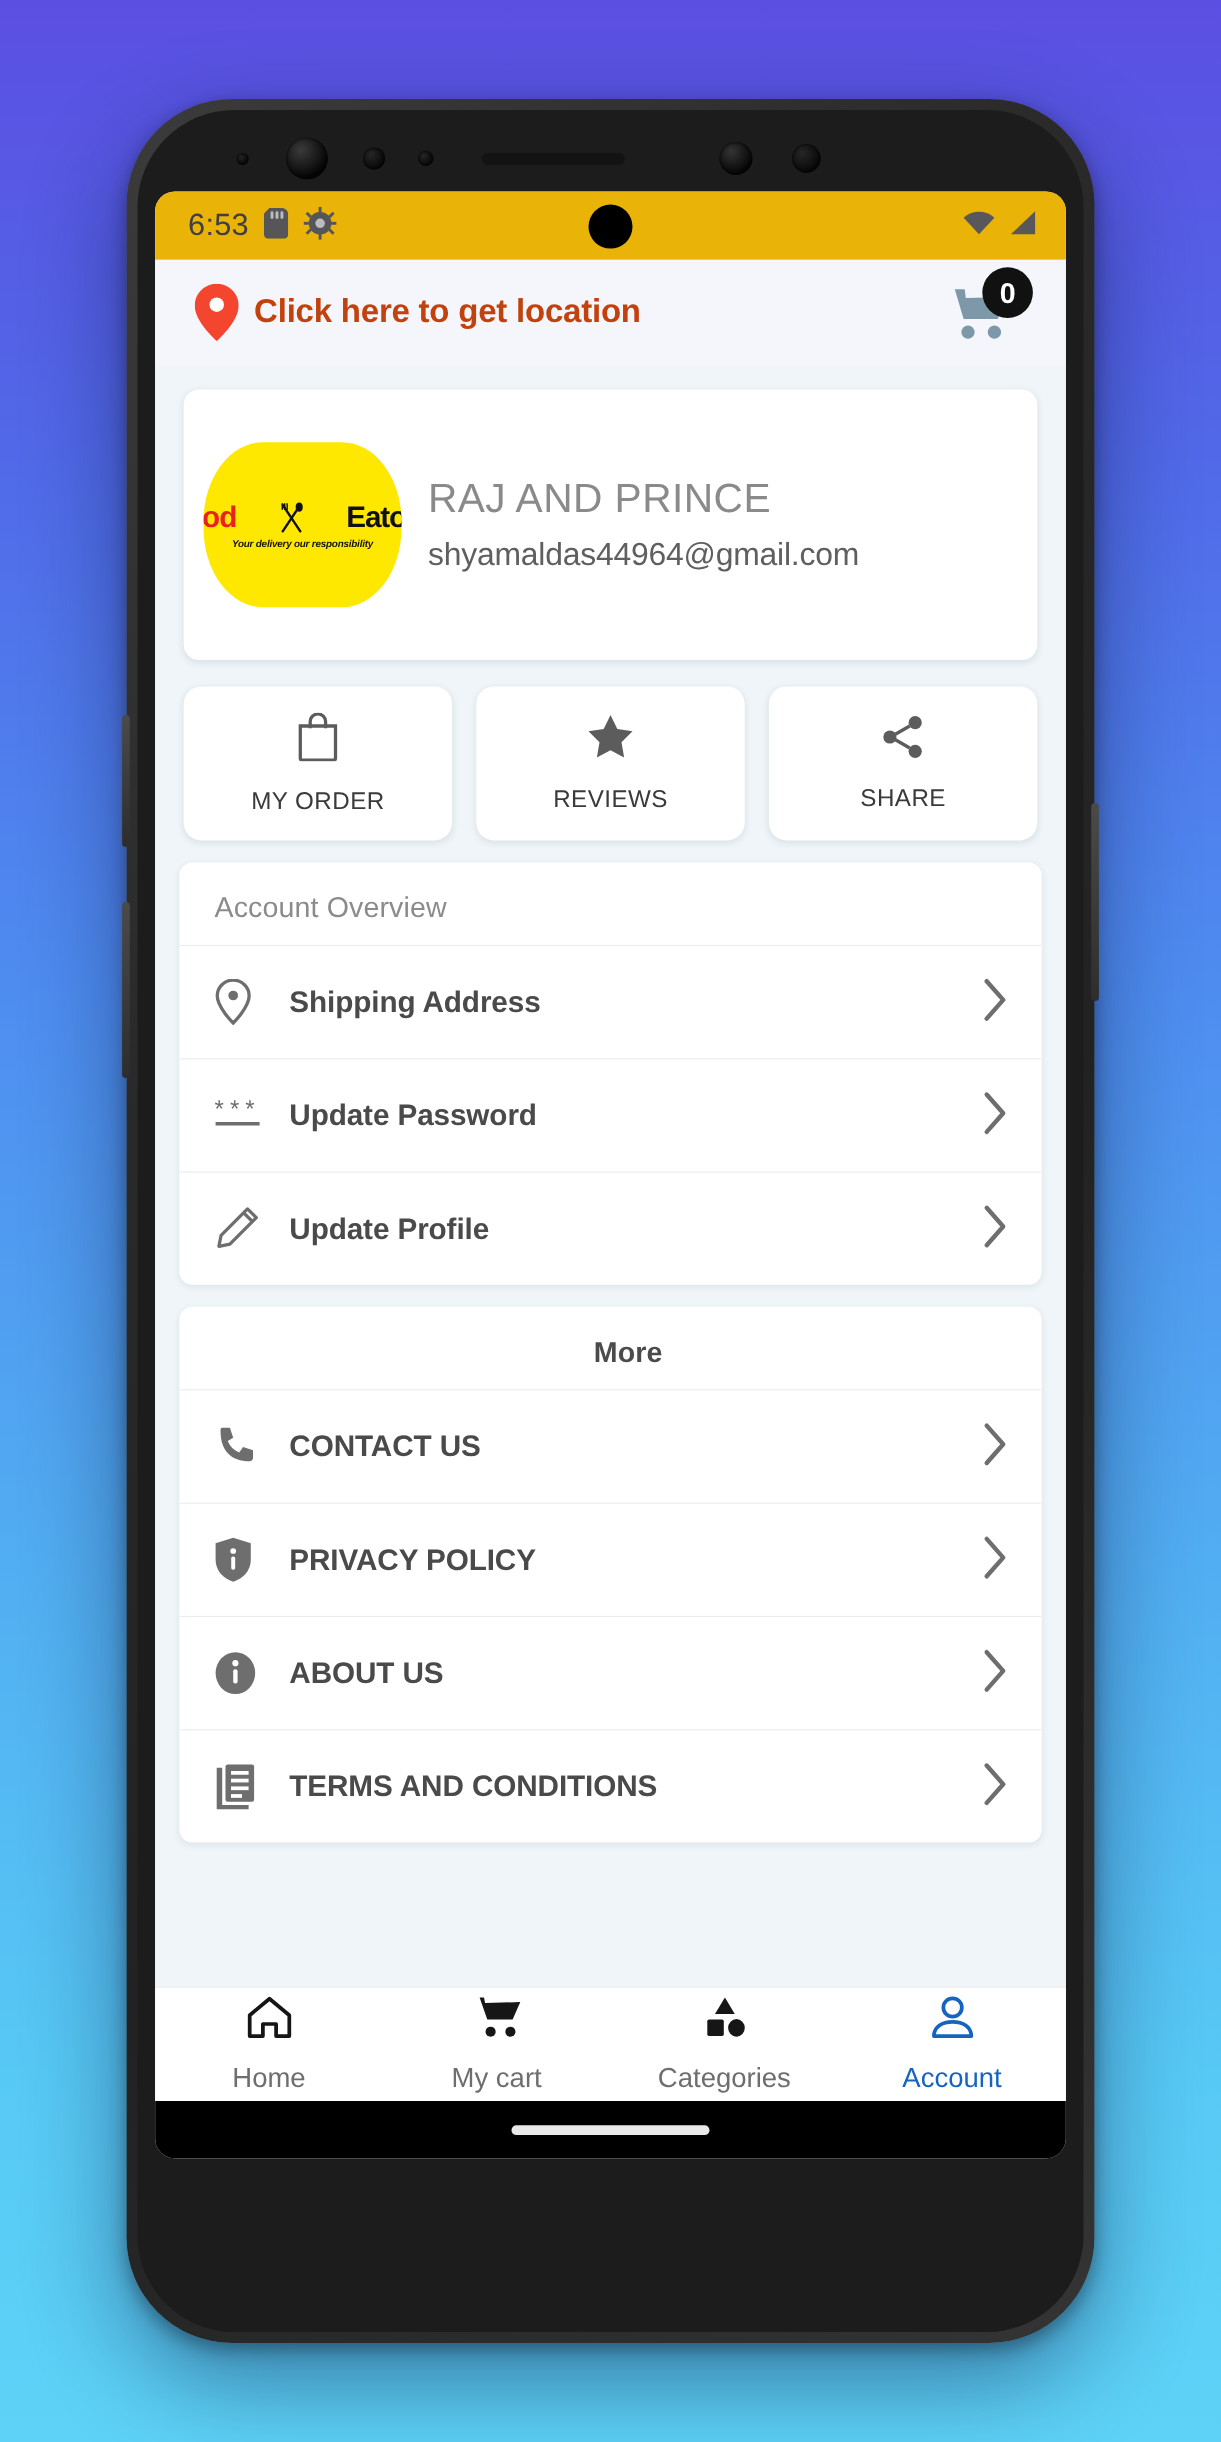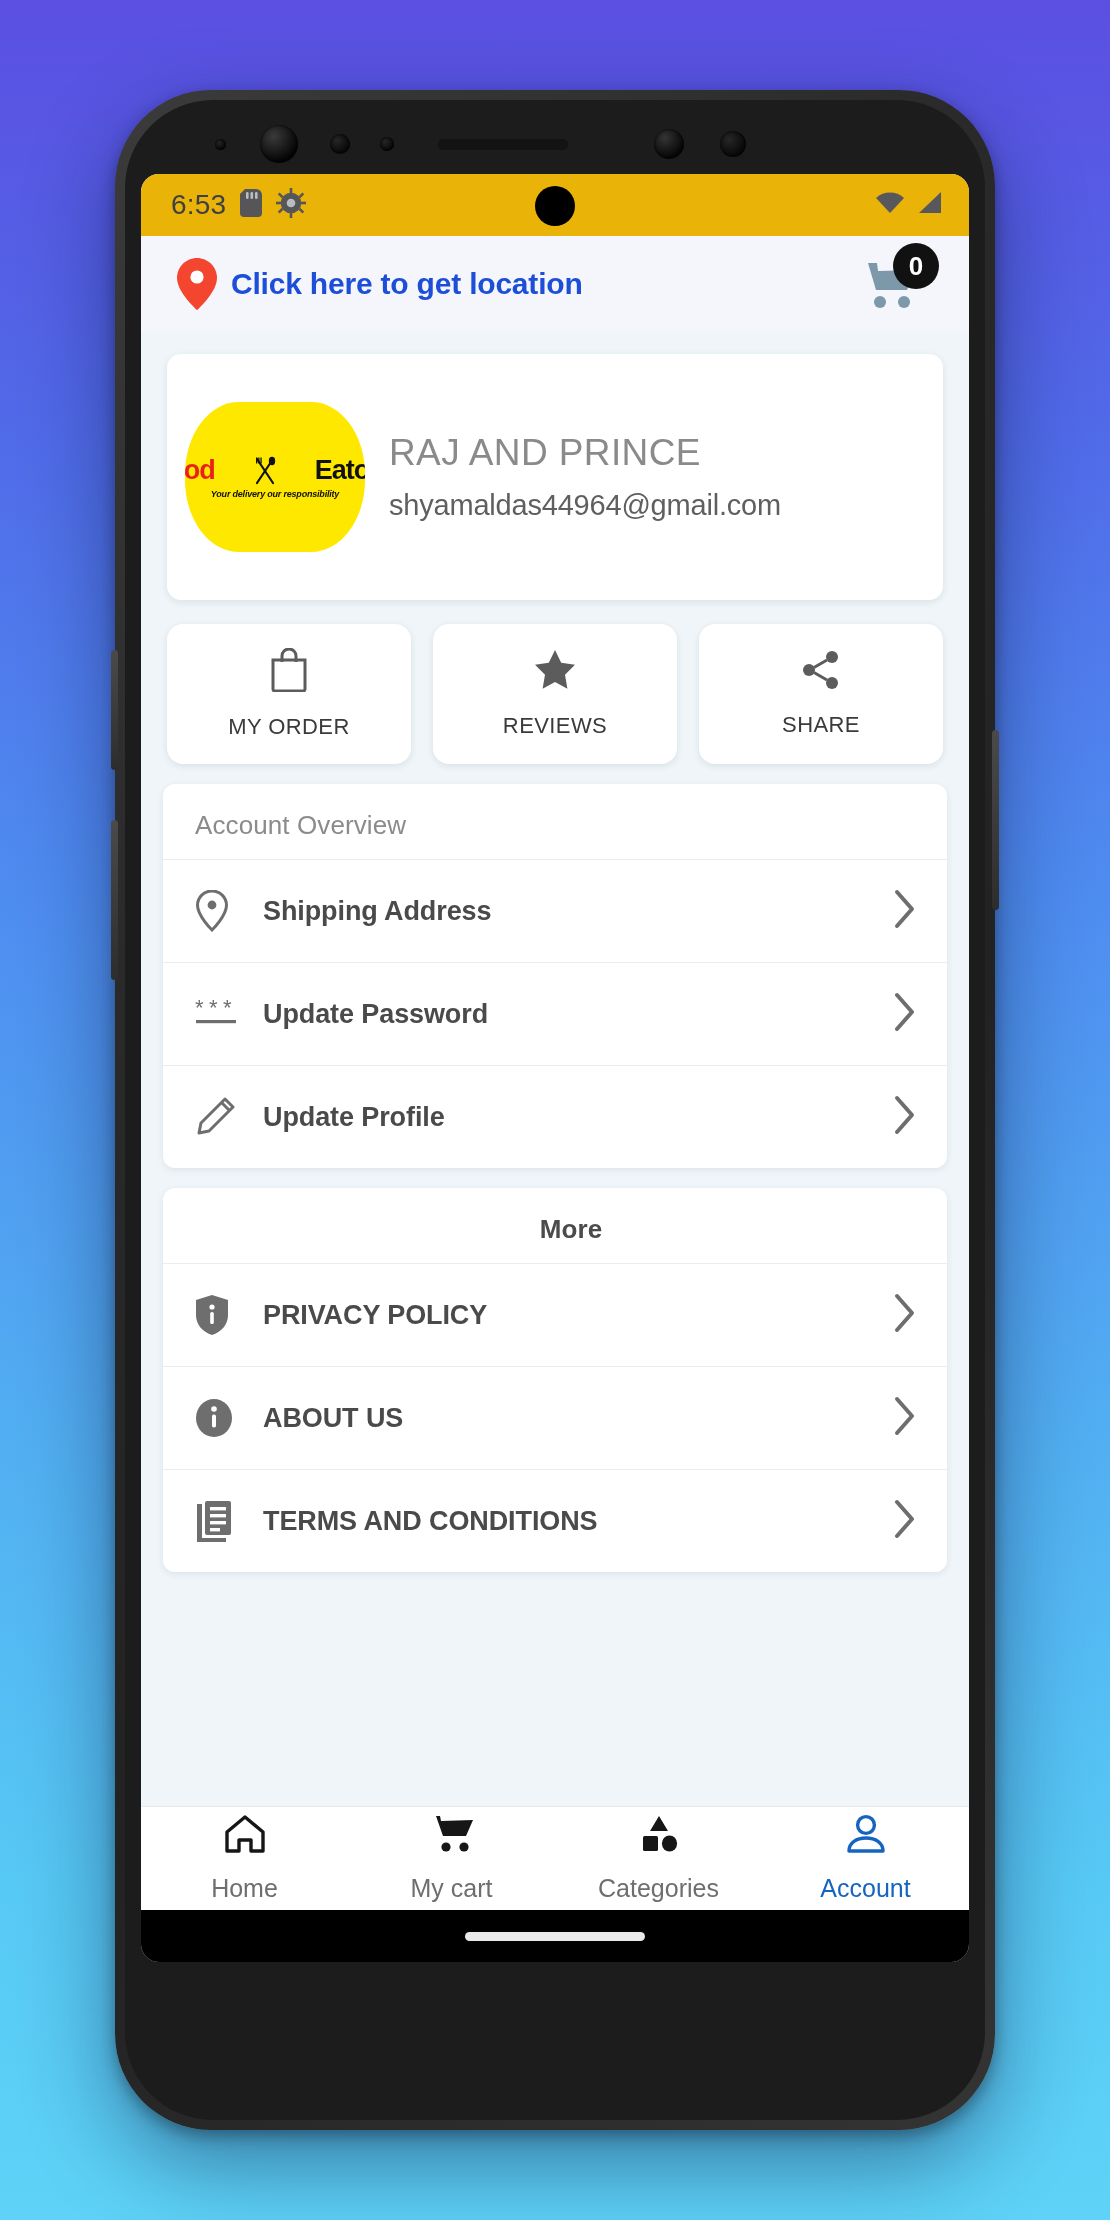--- a/index.html
+++ b/index.html
@@ -79,21 +79,21 @@
 
   
   .loc-header {
     flex:0 0 96px; height:96px;
     background:#F4F6FC;
     display:flex; align-items:center;
     padding:0 34px 0 28px;
   }
   .pin-wrap { width:56px; display:flex; justify-content:center; }
   .loc-text {
-    font-size:30px; font-weight:bold; color:#1d4ed8; margin-left:6px; letter-spacing:-.2px;
+    font-size:30px; font-weight:bold; color:#c2410c; margin-left:6px; letter-spacing:-.2px;
   }
   .cart-wrap { margin-left:auto; position:relative; width:76px; height:70px; }
   .cart-badge {
     position:absolute; right:-4px; top:-6px;
     width:46px; height:46px; border-radius:50%;
     background:#111; color:#fff;
     display:flex; align-items:center; justify-content:center;
     font-size:26px; font-weight:bold;
   }
 
@@ -368,20 +368,33 @@
               <svg width="24" height="40" viewBox="0 0 24 40">
                   <path d="M4 3 19 20 4 37" fill="none" stroke="#6e6e6e" stroke-width="4" stroke-linecap="round" stroke-linejoin="round"></path>
                 </svg>
             </span>
           </div>
         </div>
 
         <div class="section">
           <div class="section-title more">More</div>
 
+          <div class="row">
+            <span class="row-icon">
+              <svg width="38" height="38" viewBox="0 0 38 38">
+                  <path d="M7 2h7l3 9-5 3c2 5 5.5 8.5 10.5 10.5l3.5-5 9 3v7c0 1.6-1.4 3-3 3C15 32.5 5.5 23 5.5 5 5.5 3.4 5.4 2 7 2z" fill="#6e6e6e"></path>
+                </svg>
+            </span>
+            <span class="row-label">CONTACT US</span>
+            <span class="chev">
+              <svg width="24" height="40" viewBox="0 0 24 40">
+                  <path d="M4 3 19 20 4 37" fill="none" stroke="#6e6e6e" stroke-width="4" stroke-linecap="round" stroke-linejoin="round"></path>
+                </svg>
+            </span>
+          </div>
 
           <div class="row">
             <span class="row-icon">
               <svg width="34" height="42" viewBox="0 0 34 42">
                   <path d="M17 1 33 6v15c0 10-7 17-16 20C8 38 1 31 1 21V6z" fill="#6e6e6e"></path>
                   <circle cx="17" cy="13" r="2.6" fill="#fff"></circle>
                   <rect x="15.2" y="18" width="3.6" height="12" rx="1.6" fill="#fff"></rect>
                 </svg>
             </span>
             <span class="row-label">PRIVACY POLICY</span>

